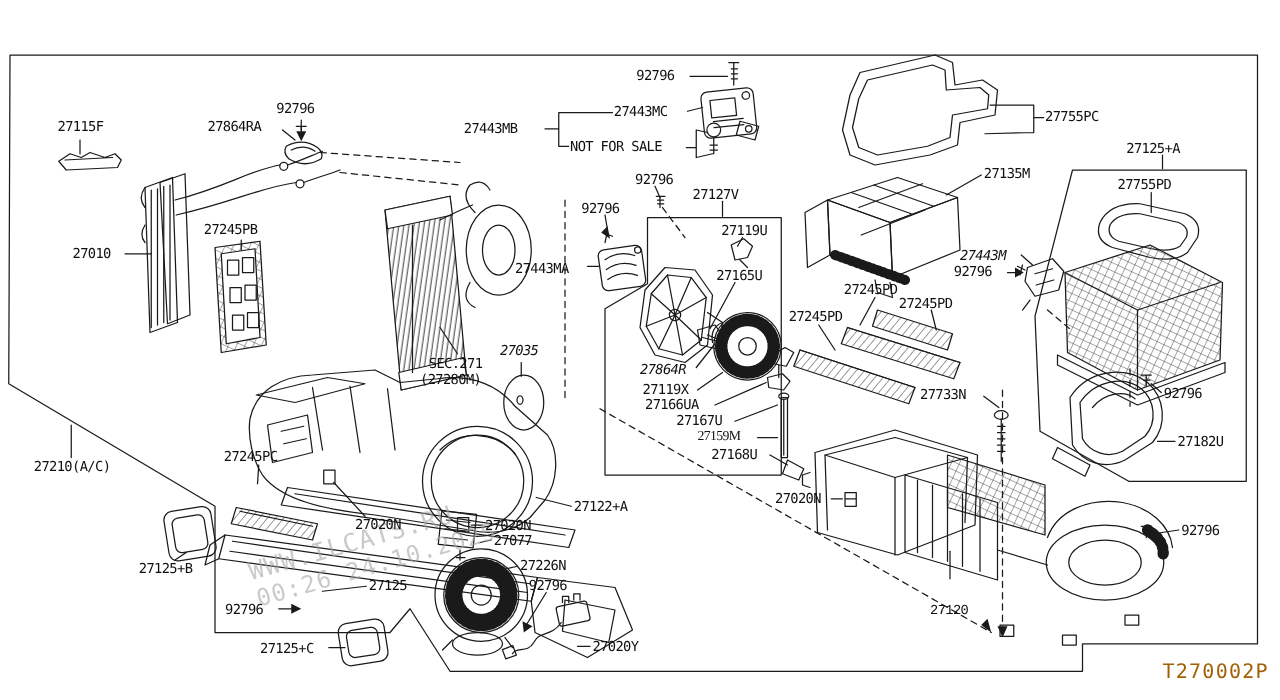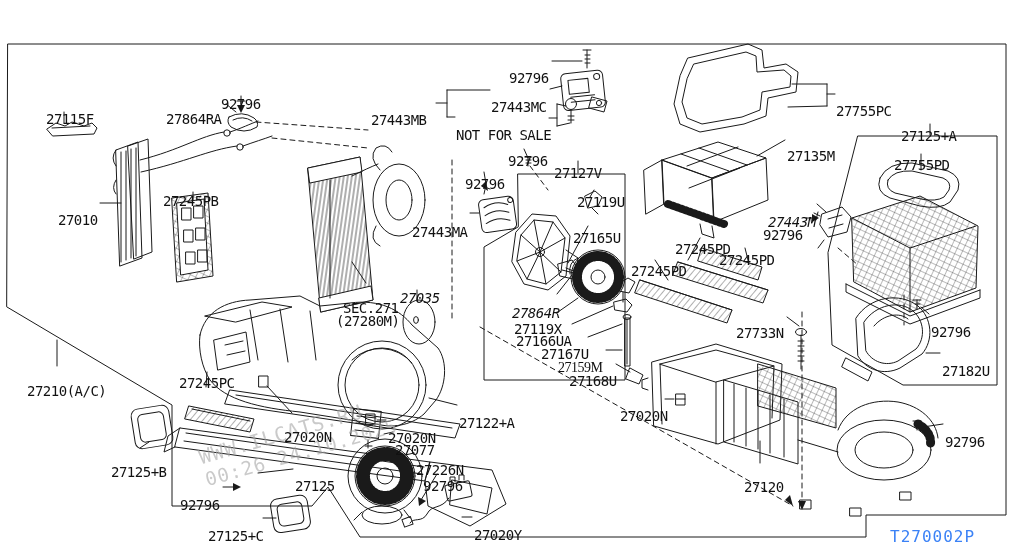--- a/index.html
+++ b/index.html
@@ -1,21 +1,21 @@
 <!DOCTYPE html>
 <html><head>
 <meta charset="utf-8">
 <style>
   html,body{margin:0;padding:0;background:#fff;}
   #stage{position:relative;width:1024px;height:560px;background:#fff;overflow:hidden;
          font-family:"DejaVu Sans Mono", monospace;}
   #art{position:absolute;left:0;top:0;}
-  .lbl{position:absolute;font-size:14px;line-height:13px;color:#111;white-space:pre;
-       letter-spacing:-0.5px;margin-top:18px;}
-  #diagram-code{position:absolute;left:890px;top:527px;font-size:16px;color:#3b82f6;
+  .lbl{position:absolute;font-size:11px;line-height:13px;color:#111;white-space:pre;
+       letter-spacing:-0.5px;}
+  #diagram-code{position:absolute;left:930px;top:527px;font-size:16px;color:#a16207;
        letter-spacing:1px;}
   #watermark{position:absolute;left:196px;top:446px;transform:rotate(-16deg);
        transform-origin:left top;color:#a7a7a7;opacity:.6;pointer-events:none;}
   #watermark .w1{font-size:20px;letter-spacing:1px;}
   #watermark .w2{font-size:19px;letter-spacing:1px;}
 </style>
 </head>
 <body>
 
 <div id="stage">
@@ -425,18 +425,18 @@
       <div class="lbl" style="left: 180px; top: 481px;">92796</div>
       <div class="lbl" style="left: 295px; top: 462px;">27125</div>
       <div class="lbl" style="left: 208px; top: 512px;">27125+C</div>
       <div class="lbl" style="left: 459px; top: 399px;">27122+A</div>
       <div class="lbl" style="left: 388px; top: 414px;">27020N</div>
       <div class="lbl" style="left: 395px; top: 426px;">27077</div>
       <div class="lbl" style="left: 416px; top: 446px;">27226N</div>
       <div class="lbl" style="left: 423px; top: 462px;">92796</div>
       <div class="lbl" style="left: 474px; top: 511px;">27020Y</div>
       <div class="lbl" style="left: 620px; top: 392px;">27020N</div>
-      <div class="lbl" style="left: 744px; top: 463px;">27120</div>
+      <div class="lbl" style="left: 744px; top: 483px; font-family: Liberation Mono, monospace;">27120</div>
     </div>
 
 <div id="diagram-code">T270002P</div>
 
 </div>
 
 </body></html>

